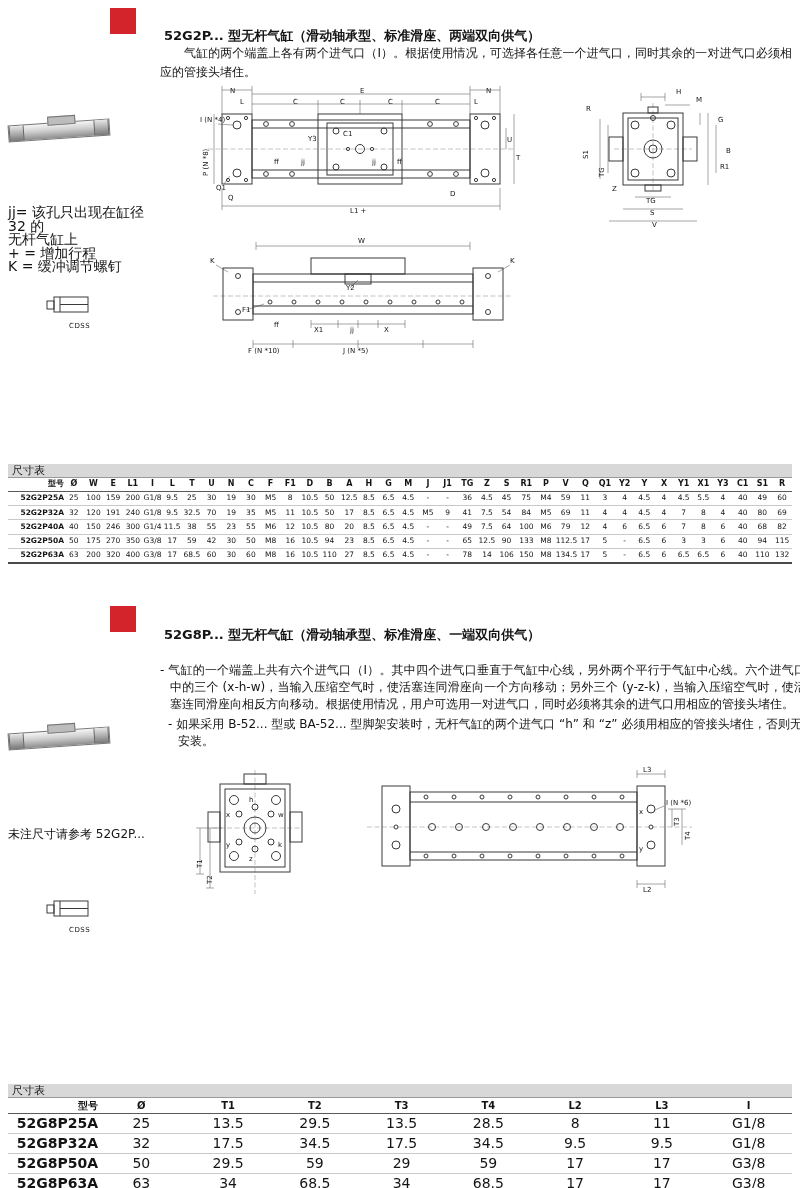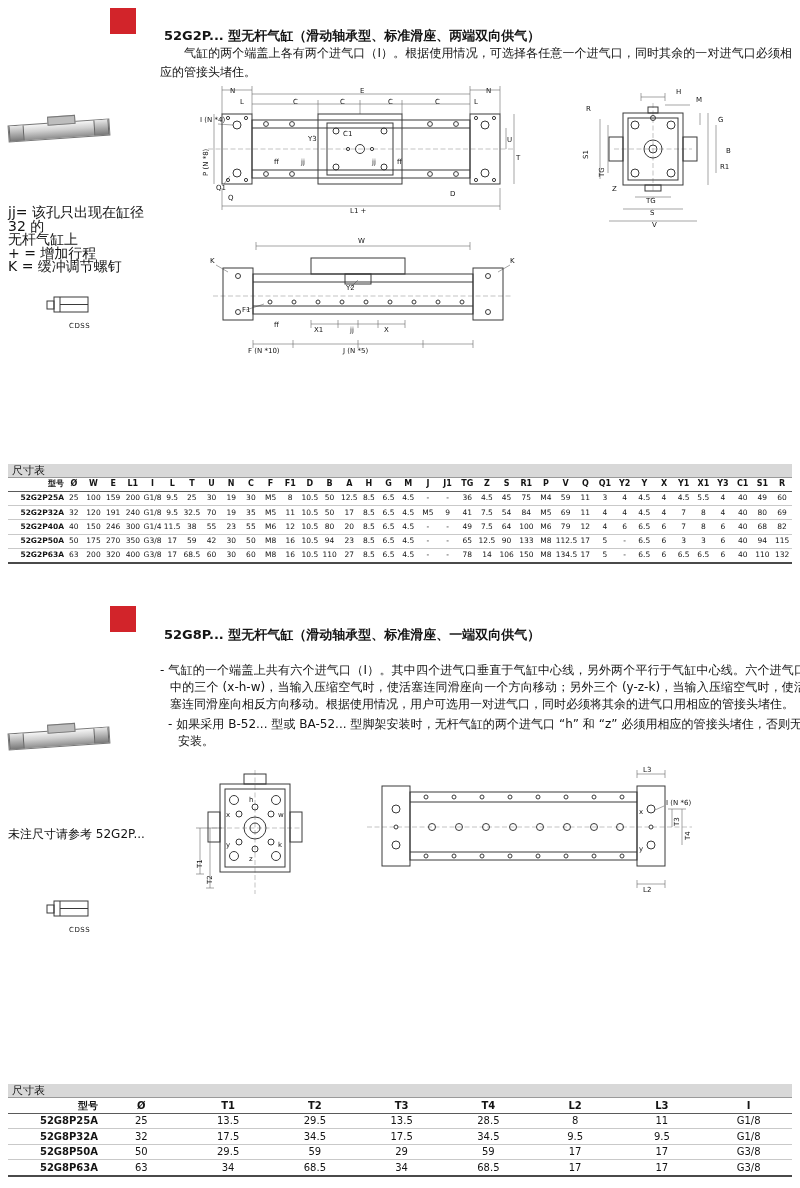--- a/index.html
+++ b/index.html
@@ -33,21 +33,21 @@
   .tbl-caption{background:#d8d8d8;font-size:11px;line-height:13px;height:13px;
                padding-left:4px;border-bottom:1px solid #9a9a9a;}
   .dim-table{width:100%;border-collapse:collapse;table-layout:fixed;border-bottom:2px solid #4a4a4a;}
   .dim-table th{font-weight:bold;border-bottom:1px solid #5a5a5a;text-align:center;white-space:nowrap;}
   .dim-table td{text-align:center;border-bottom:1px solid #c9c9c9;white-space:nowrap;}
   .dim-table th:first-child,.dim-table td:first-child{text-align:right;padding-left:2px;}
   .dim-table td:first-child{font-weight:bold;}
   .t1 th{font-size:8px;padding:2px 0;line-height:1.1;}
   .t1 td{font-size:7.5px;padding:2.5px 0;line-height:1.1;}
   .t2 th{font-size:10px;padding:1.5px 0;line-height:1.15;}
-  .t2 td{font-size:10px;padding:1.5px 0;line-height:1.15;}
+  .t2 td{font-size:14px;padding:1.5px 0;line-height:1.15;}
 </style>
 </head>
 <body>
 
 <div class="abs red-block" style="left:110px;top:8px"></div>
 <div class="abs sec-title" style="left:148px;top:11px">52G2P... 型无杆气缸（滑动轴承型、标准滑座、两端双向供气）</div>
 <p class="abs body-text" style="left:148px;top:32px;width:632px;text-indent:24px">气缸的两个端盖上各有两个进气口（I）。根据使用情况，可选择各任意一个进气口，同时其余的一对进气口必须相应的管接头堵住。</p>
 
 <div class="abs photo" style="left:8px;top:104px">
   <div class="rot">

